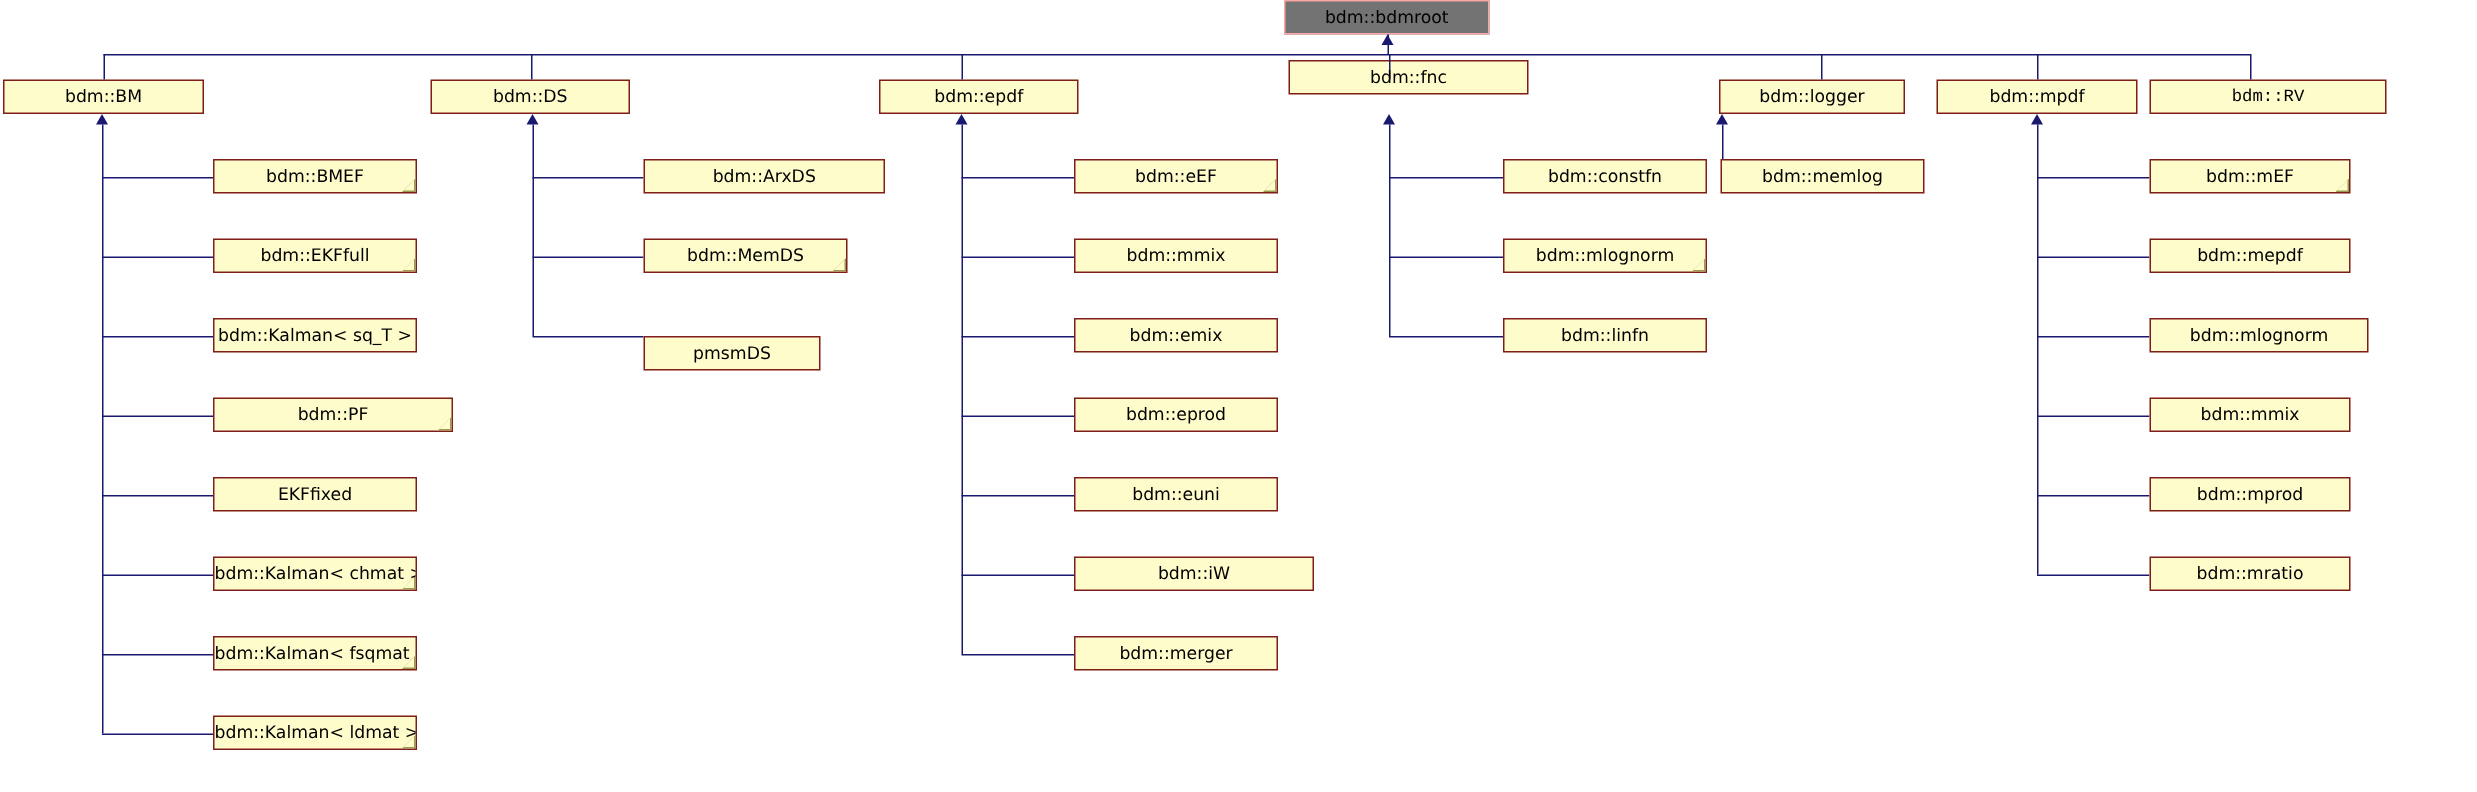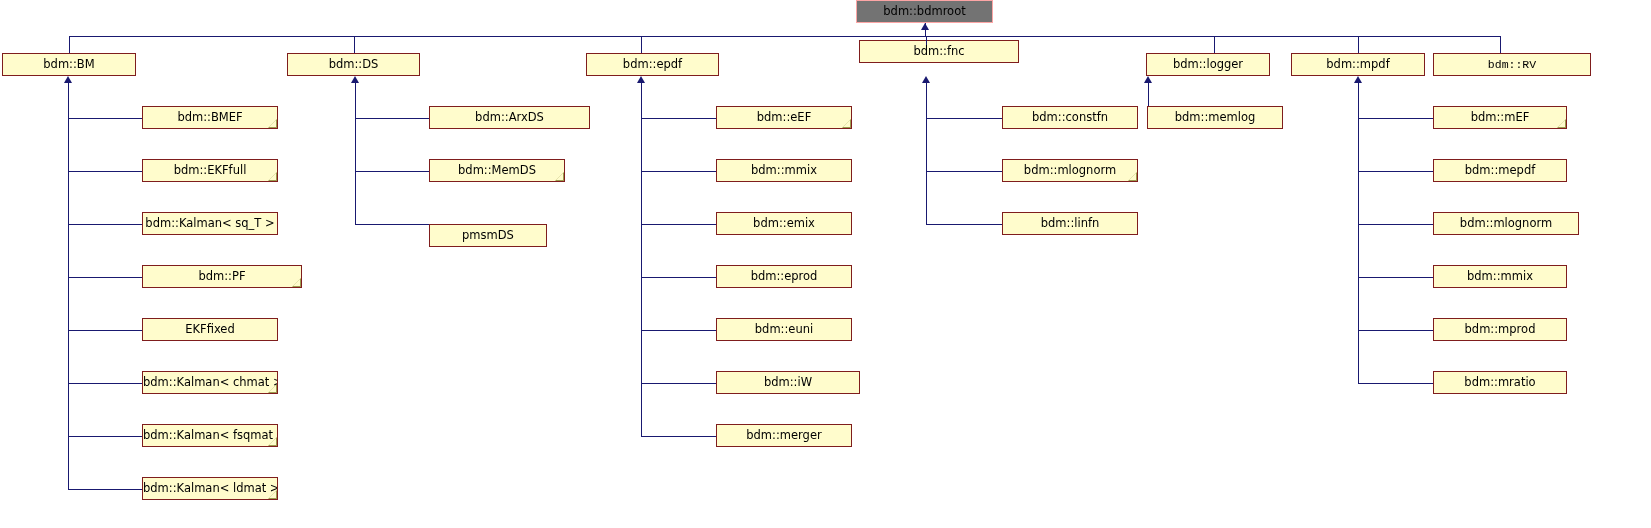--- a/index.html
+++ b/index.html
@@ -179,21 +179,21 @@
     </div>
     <div class="edge h" style="left: 641px; top: 277px; width: 75px;"></div>
     <div class="node" style="left: 716px; top: 265px; width: 136px;">
       <span class="lbl">bdm::eprod</span>
     </div>
     <div class="edge h" style="left: 641px; top: 330px; width: 75px;"></div>
     <div class="node" style="left: 716px; top: 318px; width: 136px;">
       <span class="lbl">bdm::euni</span>
     </div>
     <div class="edge h" style="left: 641px; top: 383px; width: 75px;"></div>
-    <div class="node" style="left: 716px; top: 371px; width: 144px;">
+    <div class="node" style="left: 716px; top: 371px; width: 160px;">
       <span class="lbl">bdm::iW</span>
     </div>
     <div class="edge h" style="left: 641px; top: 436px; width: 75px;"></div>
     <div class="node" style="left: 716px; top: 424px; width: 136px; text-align: center;">
       <span class="lbl">bdm::merger</span>
     </div>
     <div class="edge v" style="left: 926px; top: 83px; height: 141px;"></div>
     <div class="arrow" style="left: 922px; top: 76px;"></div>
     <div class="edge h" style="left: 926px; top: 118px; width: 76px;"></div>
     <div class="node" style="left: 1002px; top: 106px; width: 136px;">

